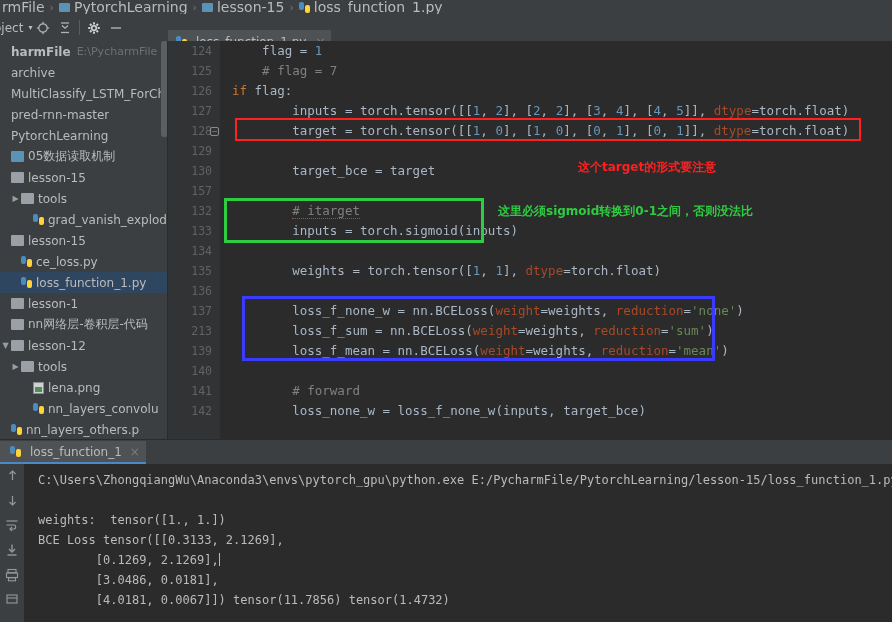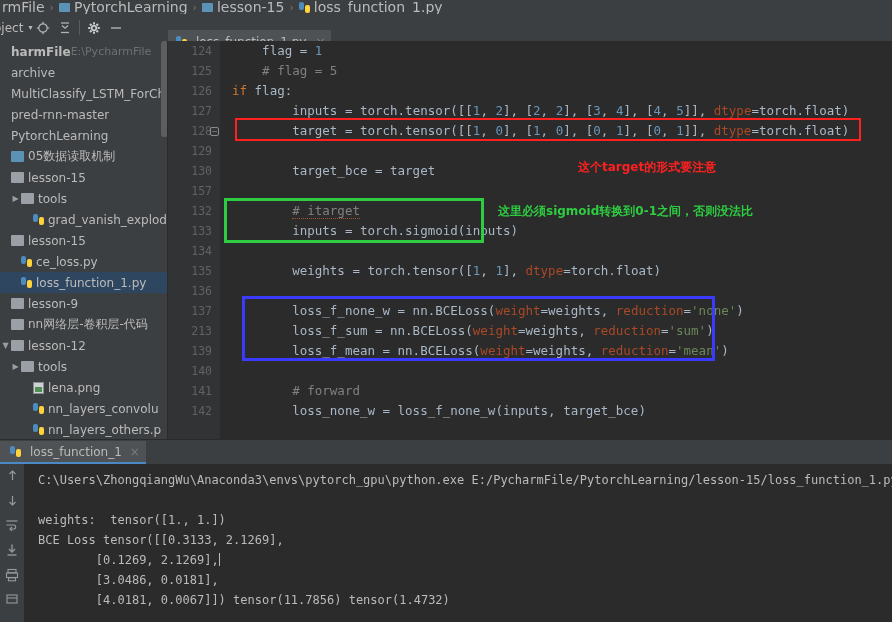--- a/index.html
+++ b/index.html
@@ -82,21 +82,21 @@
   }
   .tree-row {
     height: 21px; display: flex; align-items: center;
     font-size: 12px; color: #bbbbbb; white-space: nowrap; position: relative;
   }
   .tree-row.sel { background: #2f4661; }
   .tree-row .arrow {
     width: 11px; font-size: 8px; color: #9a9da0; text-align: center; flex: none;
   }
   .tree-row .label { overflow: hidden; }
-  .tree-row .sub { color: #6e7173; font-size: 11px; }
+  .tree-row .sub { color: #6e7173; margin-left: 6px; font-size: 11px; }
   .fld2 {
     width: 13px; height: 11px; border-radius: 1px; background: #9aa0a6;
     margin-right: 4px; flex: none;
   }
   .fld2.blue { background: #5a93b5; }
   .img-ico {
     width: 11px; height: 12px; background: #cfd2d4; border: 1px solid #8a8d8f;
     margin-right: 4px; flex: none; position: relative;
   }
   .img-ico::after {
@@ -330,21 +330,21 @@
           <span class="label">ce_loss.py</span>
         </div>
         <div class="tree-row sel" style="padding-left: 10px;">
           <span class="arrow"></span>
           <span class="py-ico"></span>
           <span class="label">loss_function_1.py</span>
         </div>
         <div class="tree-row">
           <span class="arrow"></span>
           <span class="fld2"></span>
-          <span class="label">lesson-9</span>
+          <span class="label">lesson-1</span>
         </div>
         <div class="tree-row">
           <span class="arrow"></span>
           <span class="fld2"></span>
           <span class="label">nn网络层-卷积层-代码</span>
         </div>
         <div class="tree-row">
           <span class="arrow">▼</span>
           <span class="fld2"></span>
           <span class="label">lesson-12</span>
@@ -357,21 +357,21 @@
         <div class="tree-row" style="padding-left: 22px;">
           <span class="arrow"></span>
           <span class="img-ico"></span>
           <span class="label">lena.png</span>
         </div>
         <div class="tree-row" style="padding-left: 22px;">
           <span class="arrow"></span>
           <span class="py-ico"></span>
           <span class="label">nn_layers_convolu</span>
         </div>
-        <div class="tree-row" style="padding-left: 22px;">
+        <div class="tree-row" style="">
           <span class="arrow"></span>
           <span class="py-ico"></span>
           <span class="label">nn_layers_others.p</span>
         </div>
       </div>
     <div class="sb-scroll"></div>
   </div>
   <div class="sb-divider"></div>
 
   <div class="editor">
@@ -395,21 +395,21 @@
           <div class="ln">139</div>
           <div class="ln">140</div>
           <div class="ln">141</div>
           <div class="ln">142</div>
         </div>
       <div class="fold" style="top:86px;">−</div>
     </div>
     <div class="code-area">
       <div id="code-lines">
           <div class="cl">    <span class="fn">flag</span> = <span class="num">1</span></div>
-          <div class="cl">    <span class="cmt"># flag = 5</span></div>
+          <div class="cl">    <span class="cmt"># flag = 7</span></div>
           <div class="cl"><span class="kw">if</span> flag:</div>
           <div class="cl">        <span class="err-underline">inputs = torch.tensor([[<span class="num">1</span>, <span class="num">2</span>], [<span class="num">2</span>, <span class="num">2</span>], [<span class="num">3</span>, <span class="num">4</span>], [<span class="num">4</span>, <span class="num">5</span>]], <span class="arg">dtype</span>=torch.float)</span></div>
           <div class="cl">        target = torch.tensor([[<span class="num">1</span>, <span class="num">0</span>], [<span class="num">1</span>, <span class="num">0</span>], [<span class="num">0</span>, <span class="num">1</span>], [<span class="num">0</span>, <span class="num">1</span>]], <span class="arg">dtype</span>=torch.float)</div>
           <div class="cl">&nbsp;</div>
           <div class="cl">        target_bce = target</div>
           <div class="cl">&nbsp;</div>
           <div class="cl">        <span class="cmt err-underline"># itarget</span></div>
           <div class="cl">        inputs = torch.sigmoid(inputs)</div>
           <div class="cl">&nbsp;</div>
           <div class="cl">        weights = torch.tensor([<span class="num">1</span>, <span class="num">1</span>], <span class="arg">dtype</span>=torch.float)</div>

